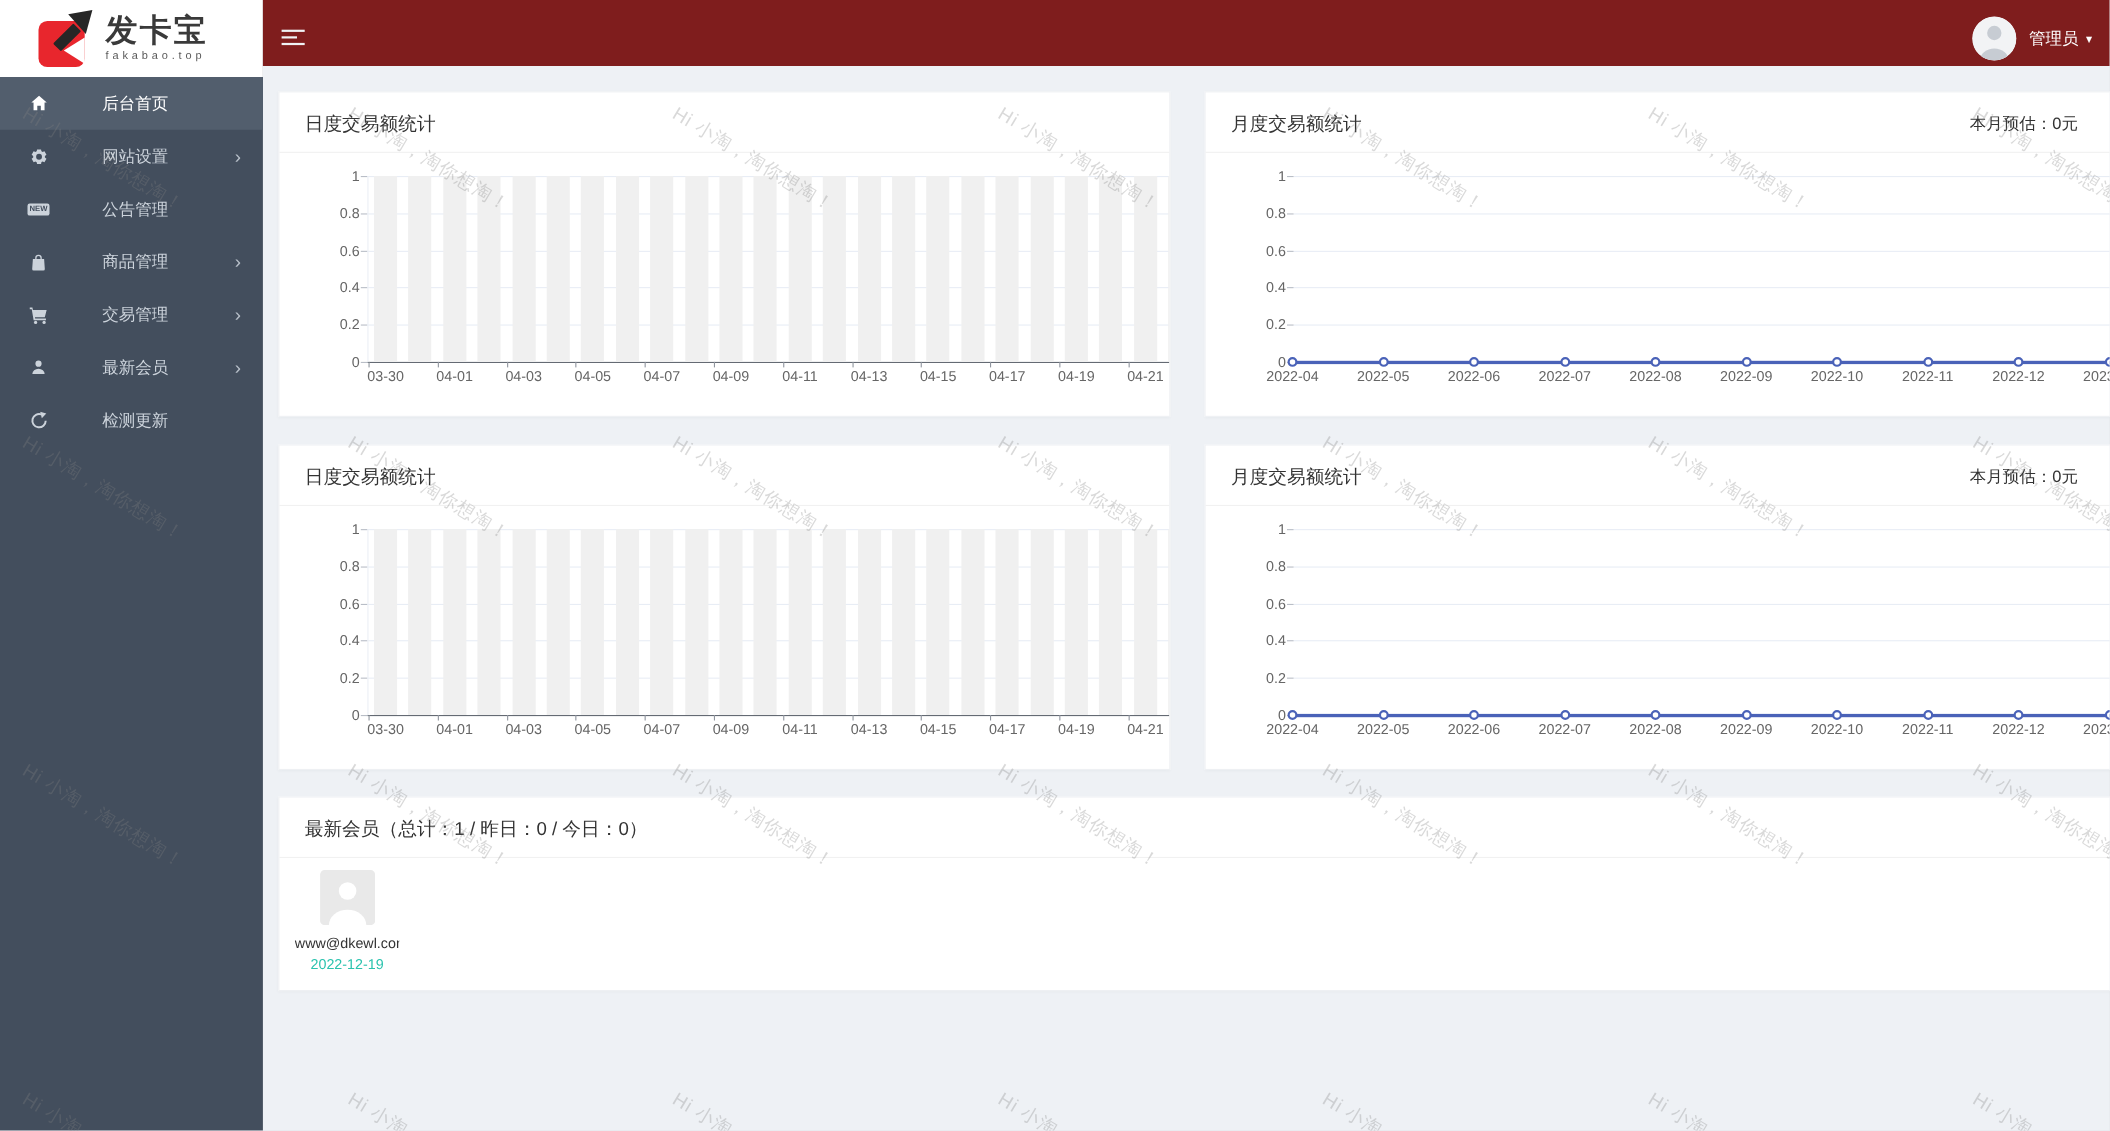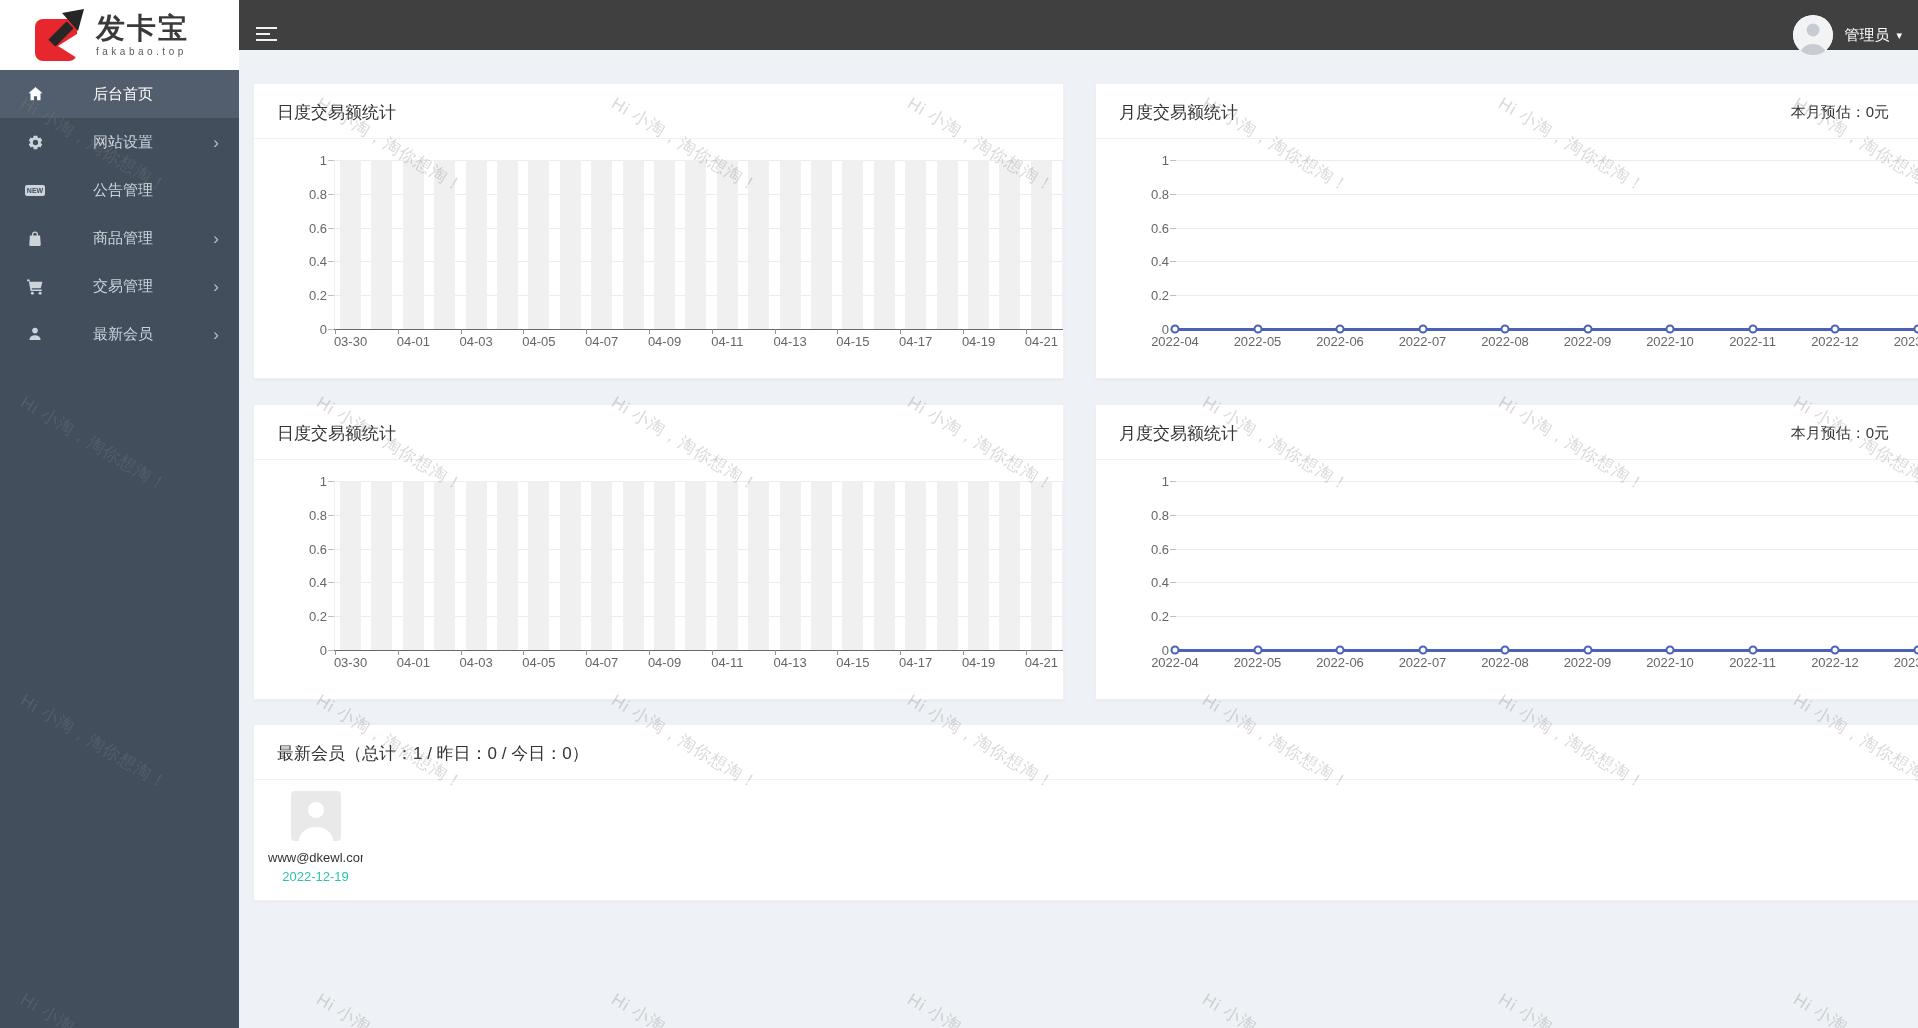--- a/index.html
+++ b/index.html
@@ -16,21 +16,21 @@
   .nav{position:absolute;top:70px;left:0;width:239px;}
   .nav-item{height:48px;display:flex;align-items:center;color:#ccd3db;font-size:15px;cursor:pointer;}
   .nav-item.active{background:#525e6d;color:#fff;}
   .nav-icon{width:18px;margin-left:26px;margin-right:13px;display:flex;align-items:center;justify-content:center;}
   .nav-icon svg{display:block;}
   .new-badge{font-size:7px;font-weight:bold;background:#ccd3db;color:#434e5d;border-radius:2px;padding:2px 2px;letter-spacing:0;}
   .nav-label{flex:1;margin-left:36px;}
   .nav-chevron{margin-right:20px;font-size:17px;line-height:1;color:#b7bfc9;}
 
   
-  .header{position:absolute;left:239px;top:0;right:0;height:50px;background:#404040;z-index:2;}
+  .header{position:absolute;left:239px;top:0;right:0;height:60px;background:#7f1d1d;z-index:2;}
   .hamburger{position:absolute;left:17px;top:27px;width:21px;cursor:pointer;}
   .hamburger i{display:block;height:2px;background:#f0f2f4;margin-bottom:4px;}
   .hamburger i:nth-child(2){width:14px;}
   .user{position:absolute;right:16px;top:0;height:70px;display:flex;align-items:center;cursor:pointer;}
   .user-avatar{width:40px;height:40px;border-radius:50%;background:#f2f3f5;overflow:hidden;margin-right:11px;}
   .user-name{color:#fff;font-size:15px;}
   .user-caret{color:#fff;font-size:11px;margin-left:7px;}
 
   
   .main{position:absolute;left:239px;top:70px;width:1679px;height:958px;}
@@ -134,20 +134,29 @@
         </div>
         <div class="nav-item">
           <span class="nav-icon">
             <svg width="16" height="16" viewBox="0 0 16 16" fill="currentColor">
               <circle cx="8" cy="4.6" r="2.8"></circle>
               <path d="M2.4 14a5.6 4.8 0 0 1 11.2 0Z"></path>
             </svg>
           </span>
           <span class="nav-label">最新会员</span>
           <span class="nav-chevron">›</span>
+        </div>
+        <div class="nav-item">
+          <span class="nav-icon">
+            <svg width="17" height="17" viewBox="0 0 16 16">
+              <path d="M13.7 8A5.7 5.7 0 1 1 10 2.6" fill="none" stroke="currentColor" stroke-width="1.7"></path>
+              <polygon points="9.0,0.2 14.2,1.8 10.4,5.8" fill="currentColor"></polygon>
+            </svg>
+          </span>
+          <span class="nav-label">检测更新</span>
         </div>
       </nav>
   </aside>
 
   <header class="header">
     <div class="hamburger">
         <i></i>
         <i></i>
         <i></i>
       </div>

